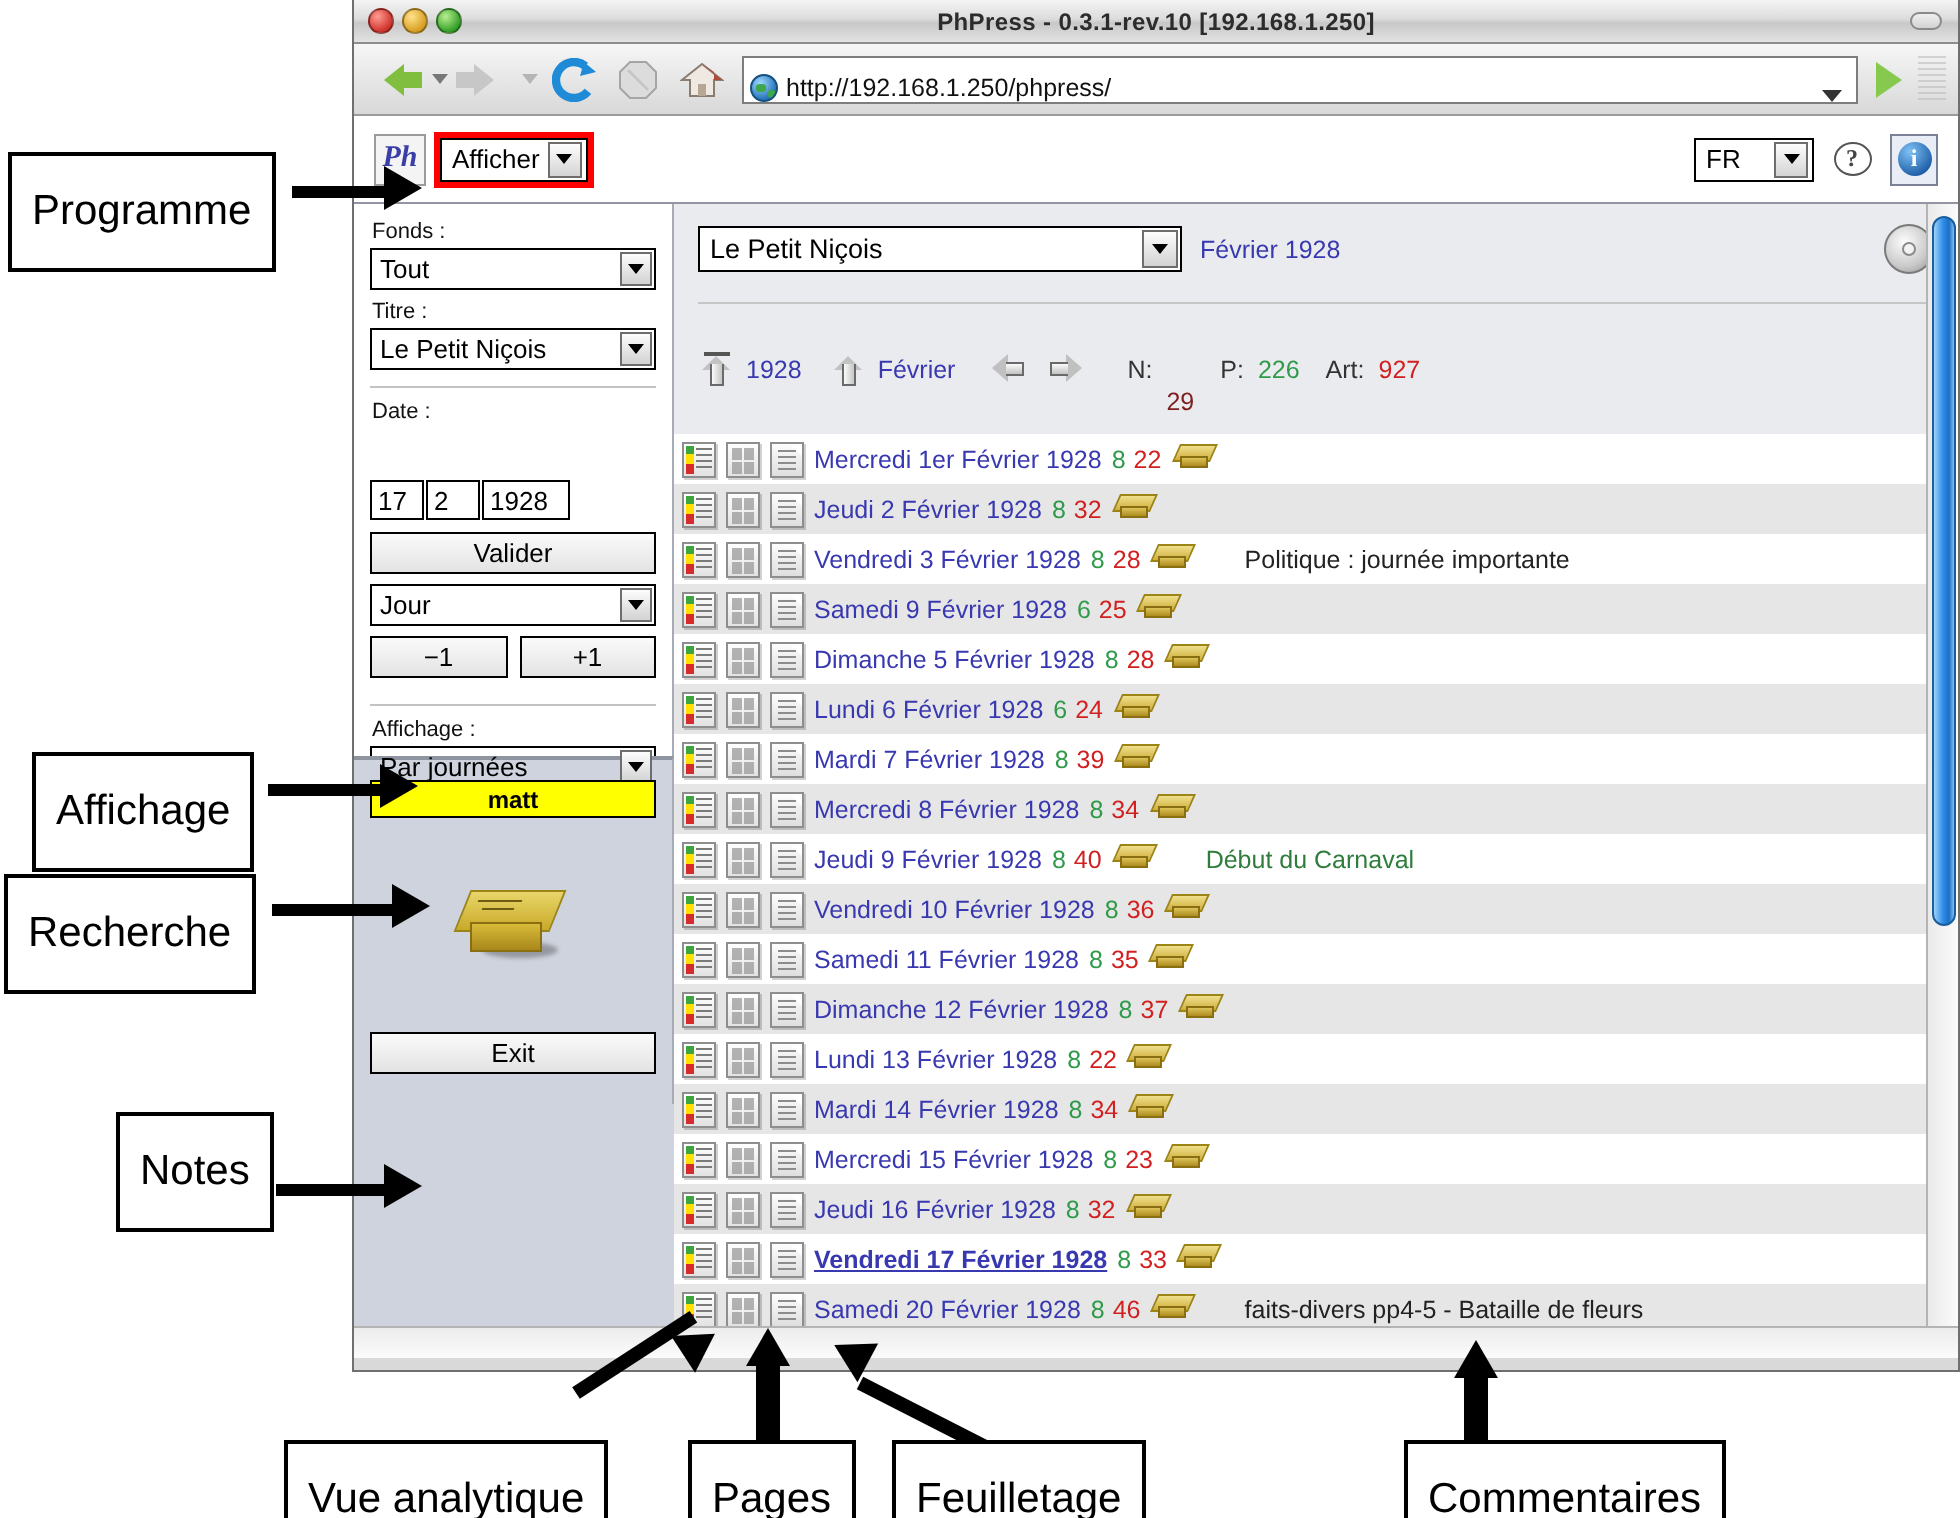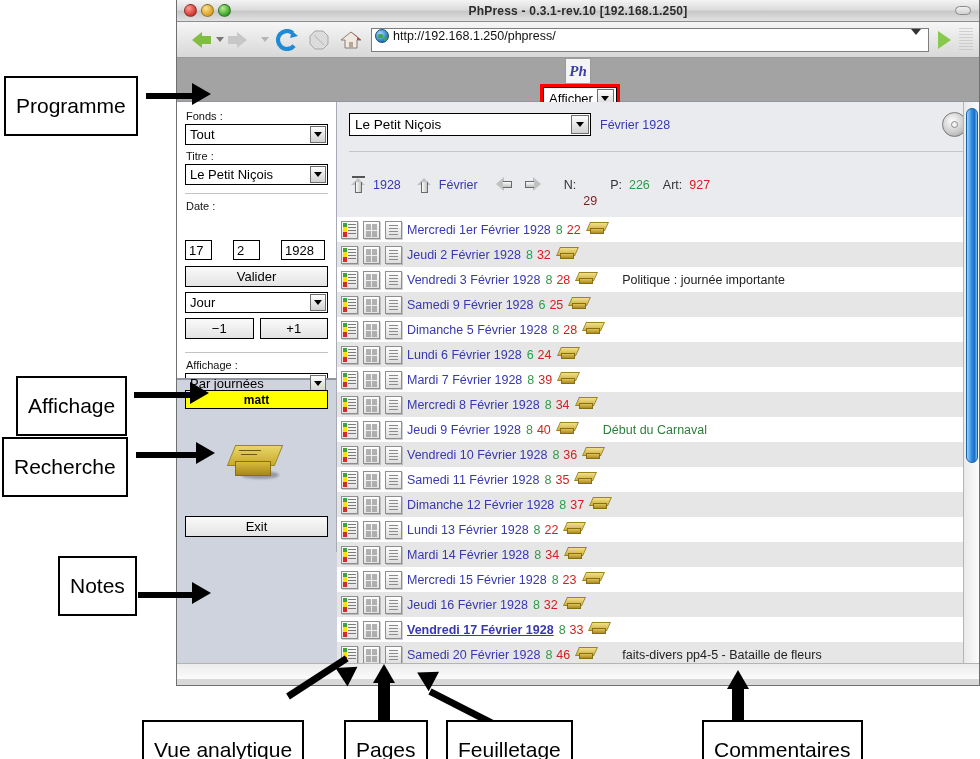--- a/index.html
+++ b/index.html
@@ -54,21 +54,21 @@
   .navbtn{ width:28px; height:28px; display:flex; align-items:center; justify-content:center; }
   .tri-dd{ width:0;height:0;border-left:4px solid transparent;border-right:4px solid transparent;border-top:5px solid #777; margin-left:1px; align-self:center;}
   .tri-dd.dim{ border-top-color:#b5b5b5; }
   .arrow-left{ width:0;height:0;border-top:8px solid transparent;border-bottom:8px solid transparent;border-right:10px solid #7fbe3f; position:relative;}
   .arrow-left:after{ content:""; position:absolute; left:10px; top:-4px; width:9px;height:8px;background:#7fbe3f;}
   .arrow-right{ width:0;height:0;border-top:8px solid transparent;border-bottom:8px solid transparent;border-left:10px solid #c7c7c7; position:relative;}
   .arrow-right:after{ content:""; position:absolute; right:10px; top:-4px; width:9px;height:8px;background:#c7c7c7;}
   #urlbar{
     flex:1; height:24px; background:#fff;
     border:1px solid #7d7d7d;
-    display:flex; align-items:flex-start; padding:0 3px; gap:4px;
+    display:flex; align-items:flex-end; padding:0 3px; gap:4px;
     margin-left:2px;
   }
   .globe{
     width:14px;height:14px;border-radius:50%;
     background:radial-gradient(circle at 35% 30%,#9fd8ff,#1f6fb5 75%);
     border:1px solid #15507f; flex:none;
     position:relative; overflow:hidden;
   }
   .globe:before{content:"";position:absolute;left:2px;top:4px;width:5px;height:4px;background:#3fa64a;border-radius:40%;}
   .globe:after{content:"";position:absolute;left:8px;top:7px;width:4px;height:4px;background:#3fa64a;border-radius:40%;}
@@ -78,25 +78,24 @@
     width:0;height:0;border-top:9px solid transparent;border-bottom:9px solid transparent;border-left:13px solid #87c94f;
     margin-left:5px;
   }
   #toolbar-grip{ width:14px; height:24px; margin-left:4px;
     background:repeating-linear-gradient(to bottom, #bdbdbd 0 1px, transparent 1px 3px);
     opacity:.6;}
 
   
   #app-toolbar{
     height:44px;
-    background:#a3a3a3;
+    background:#ffffff;
     border-bottom:1px solid #9296a3;
     display:flex; align-items:center; padding:0 10px;
     position:relative;
-    flex-direction:column;
   }
   #ph-logo{
     width:26px;height:26px;background:#f4f4f4;border:1px solid #9b9b9b;
     display:flex;align-items:center;justify-content:center;
     font-style:italic;font-weight:bold;font-size:15px;color:#3a3fa8;
     font-family:"Liberation Serif",serif;
     flex:none;
   }
   #afficher-wrap{
     margin-left:4px;
@@ -161,21 +160,21 @@
   }
   .sel .lbl{flex:1; white-space:nowrap; overflow:hidden;}
   .sel .sbtn{
     width:16px;height:17px;margin:1px 1px 1px 2px;
     background:linear-gradient(to bottom,#fdfdfd,#d2d2d2);
     border:1px solid #6d6d6d; flex:none;
     display:flex;align-items:center;justify-content:center;
   }
   .sel .sbtn i{width:0;height:0;border-left:4px solid transparent;border-right:4px solid transparent;border-top:5px solid #000;}
   hr.divider{ border:none; border-top:1px solid #c3c3c3; margin:8px 0 6px 0;}
-  #date-row{ display:flex; gap:21px; margin-bottom:6px;margin-top:28px; }
+  #date-row{ display:flex; gap:1px; margin-bottom:6px;margin-top:28px; }
   .datein{
     height:20px; border:1px solid #000; background:#fff;
     font-size:13px; color:#000; padding:0 3px; display:flex; align-items:center;
   }
   #date-d{ width:27px; } #date-m{ width:27px; } #date-y{ width:44px; }
   .btn{
     width:100%; height:21px;
     background:linear-gradient(to bottom,#fafafa,#e3e3e3);
     border:1px solid #000;
     font-size:13px; color:#000;

